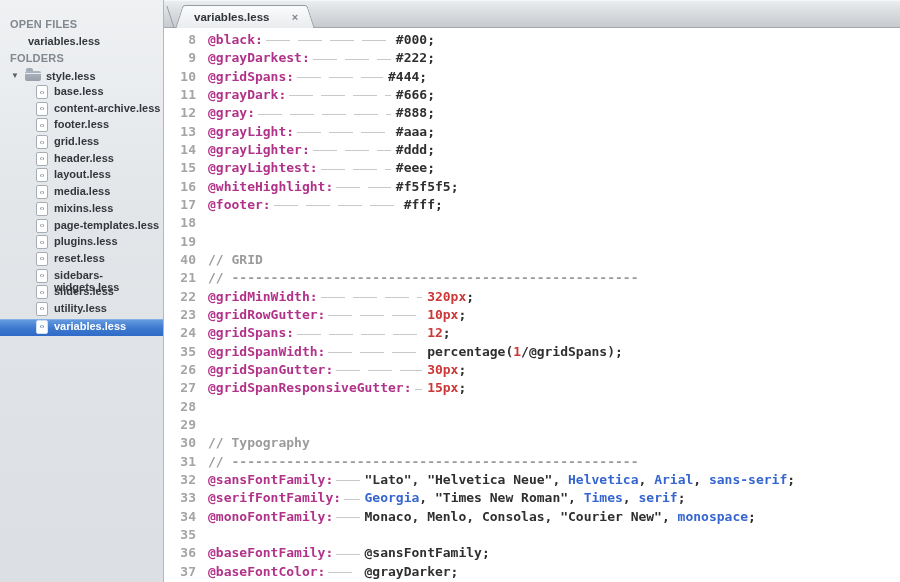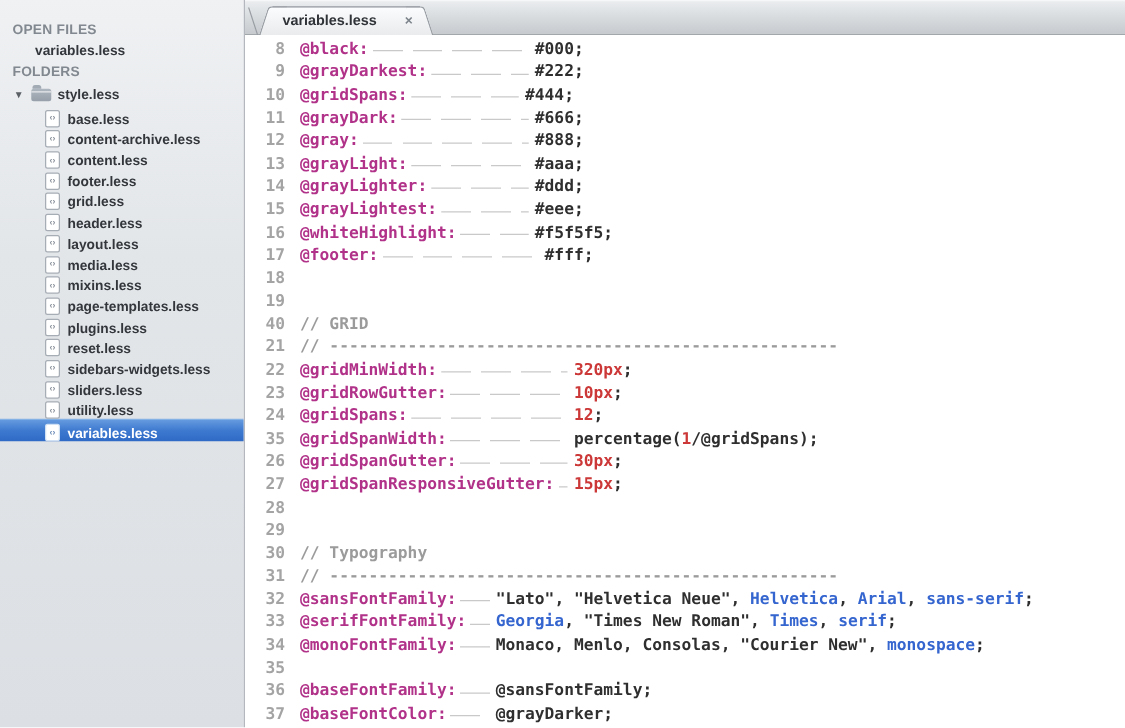--- a/index.html
+++ b/index.html
@@ -1,37 +1,37 @@
 <!DOCTYPE html>
 <html style="--c-var: #b13289; --c-num: #cb3837; --c-kw: #3565cf; --c-com: #9b9b9b; --c-def: #2f2f2f;"><head>
 <meta charset="utf-8">
 <style>
   * { margin:0; padding:0; box-sizing:border-box; }
   html,body { width:900px; height:582px; overflow:hidden; background:#fff;
               font-family:"Liberation Sans", sans-serif; }
   .app { display:flex; width:900px; height:582px; }
 
   
-  .sidebar { width:196px; height:582px; flex:none;
+  .sidebar { width:164px; height:582px; flex:none;
              background:linear-gradient(180deg,#eff1f3 0%,#e3e6e9 35%,#dcdfe3 100%);
              border-right:1px solid #b4b8be; padding-top:16px; overflow:hidden; }
   .sb-header { height:17px; line-height:17px; padding-left:10px;
                font-size:11px; font-weight:bold; color:#82888f; letter-spacing:.2px; }
   .open-file { height:17px; line-height:17px; padding-left:28px;
                font-size:11px; font-weight:bold; color:#33373c; cursor:default; }
   .folder-row { height:17px; display:flex; align-items:center; padding-left:10px; gap:5px;
                 font-size:11px; font-weight:bold; color:#33373c; cursor:default; }
   .tri { font-size:8px; color:#5a6066; width:10px; text-align:center; }
   .folder-icon { width:16px; height:10px; background:linear-gradient(#aeb6bf,#97a0aa);
                  border-radius:2px; position:relative; flex:none; }
   .folder-icon::before { content:""; position:absolute; top:-3px; left:1px; width:7px; height:3px;
                  background:#a2aab4; border-radius:2px 2px 0 0; }
   .folder-icon::after { content:""; position:absolute; top:2px; left:0; right:0; height:1px; background:#e7eaee; }
   .file-list { margin-top:1px; }
-  .file-row { height:16.7px; display:flex; align-items:flex-end; gap:6px; padding-left:36px;
+  .file-row { height:16.7px; display:flex; align-items:flex-start; gap:6px; padding-left:36px;
               font-size:11px; font-weight:bold; color:#33373c; cursor:default; }
   .file-icon { width:12px; height:14px; background:#fff; border:1px solid #a7adb5; border-radius:2px;
                flex:none; display:flex; align-items:center; justify-content:center;
                font-size:7px; color:#8a919b; font-weight:bold; }
   .file-icon::after { content:"‹›"; }
   .file-row.selected { background:linear-gradient(180deg,#649ade 0%,#3e79d0 50%,#2f6ac6 100%);
                        color:#fff; border-top:1px solid #83b1e6; height:17.7px; }
   .file-row.selected .file-icon { border-color:#cfe0f4; color:#6d8db8; }
 
   
@@ -84,24 +84,20 @@
       <span>style.less</span>
     </div>
     <div class="file-list">
         <div class="file-row">
           <span class="file-icon"></span>
           <span class="file-label">base.less</span>
         </div>
         <div class="file-row">
           <span class="file-icon"></span>
           <span class="file-label">content-archive.less</span>
-        </div>
-        <div class="file-row">
-          <span class="file-icon"></span>
-          <span class="file-label">content.less</span>
         </div>
         <div class="file-row">
           <span class="file-icon"></span>
           <span class="file-label">footer.less</span>
         </div>
         <div class="file-row">
           <span class="file-icon"></span>
           <span class="file-label">grid.less</span>
         </div>
         <div class="file-row">

